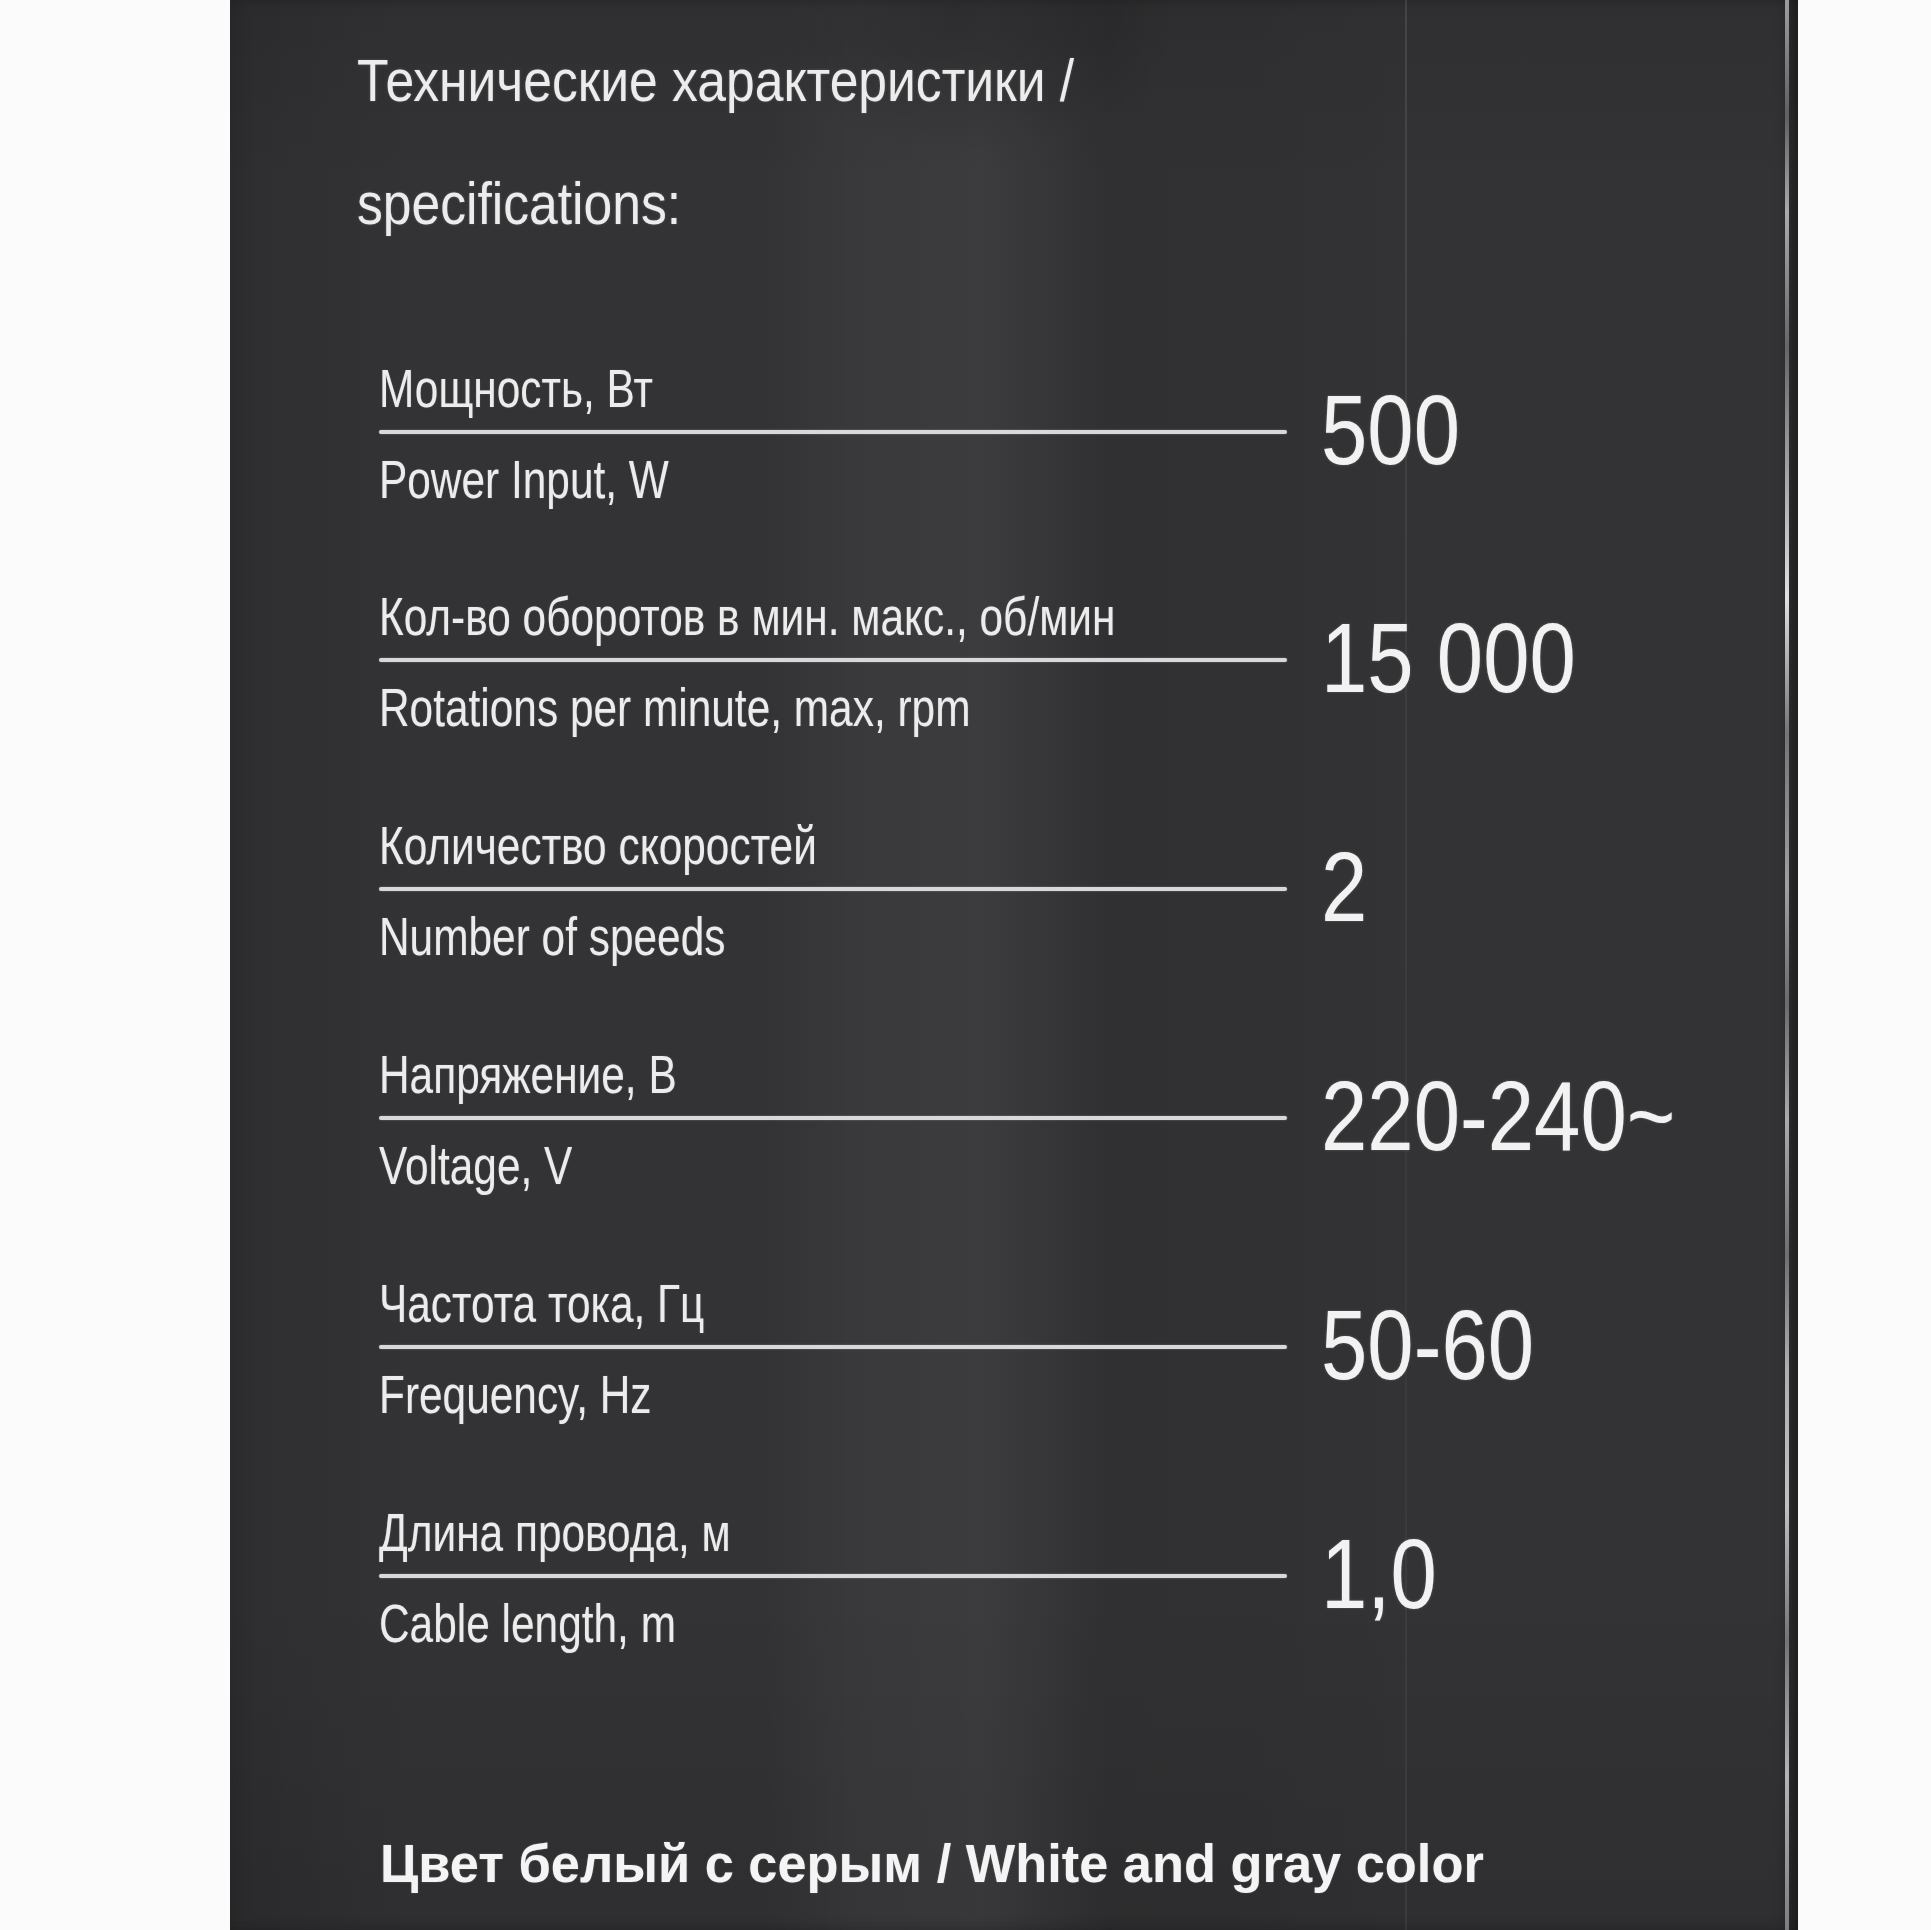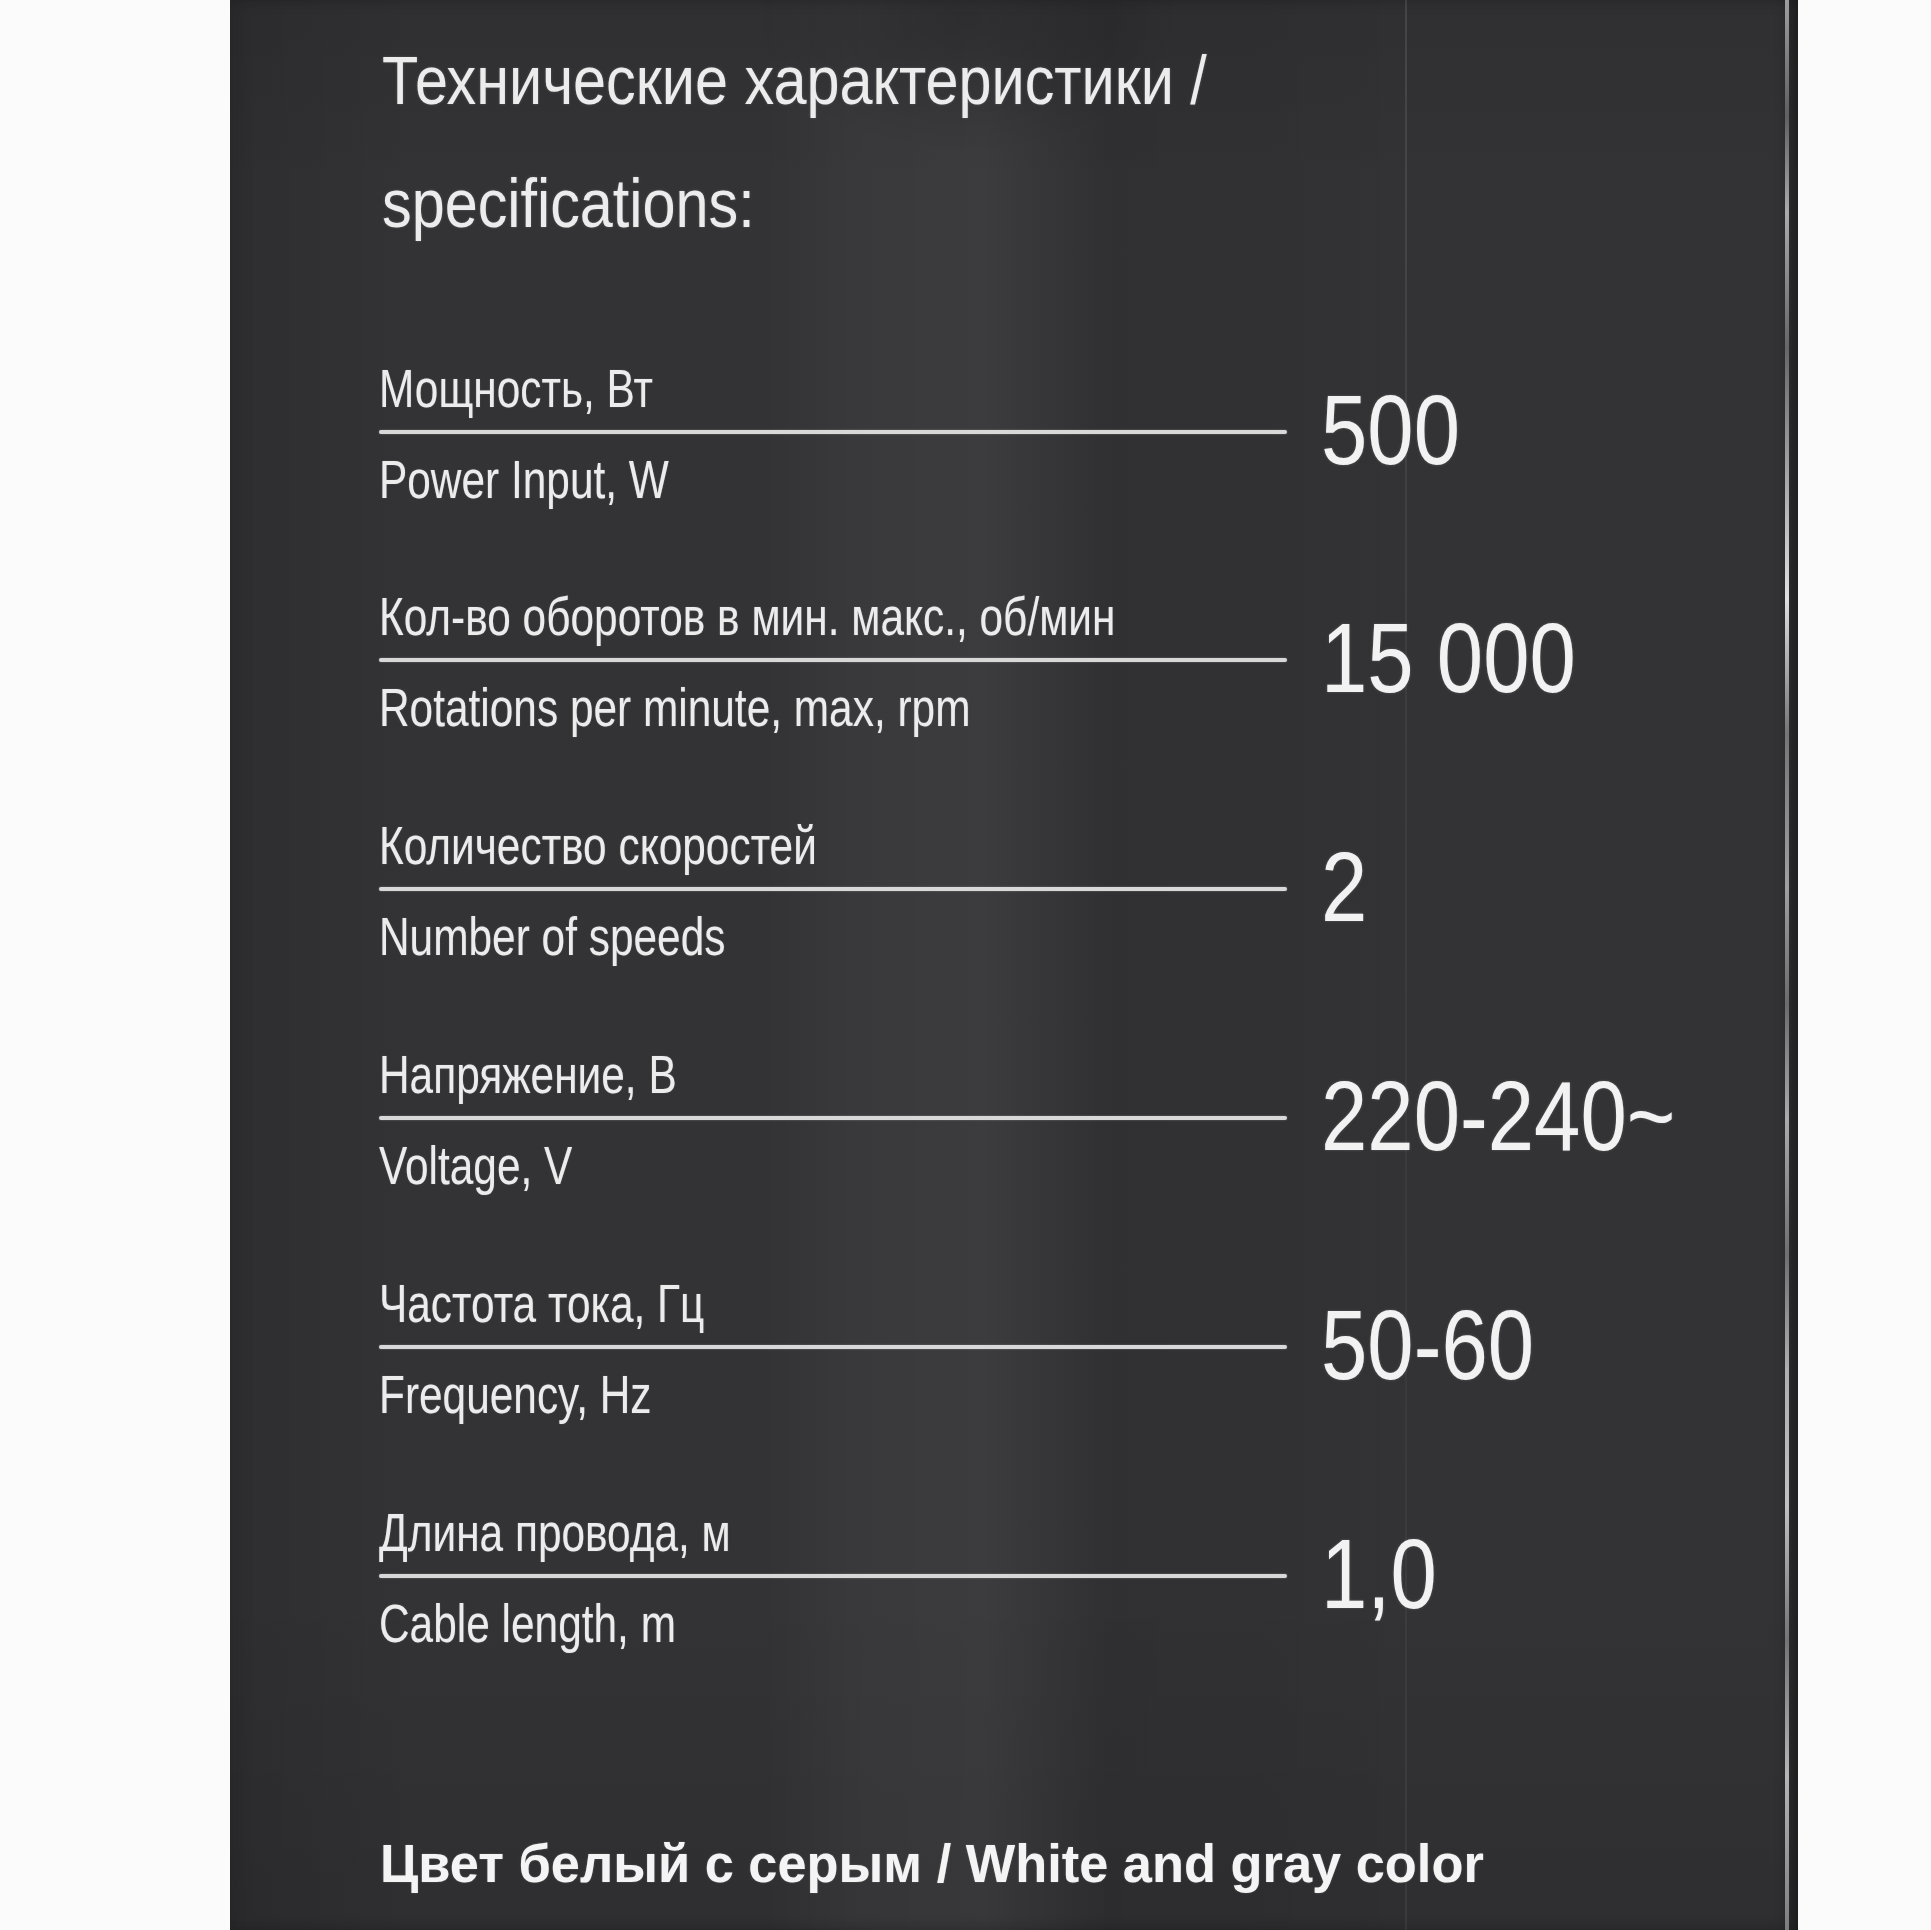--- a/index.html
+++ b/index.html
@@ -35,22 +35,22 @@
       rgba(255,255,255,0.70) 78%, rgba(255,255,255,0.35) 85%,
       rgba(255,255,255,0.65) 92%, rgba(255,255,255,0.40) 100%);
     filter:blur(0.6px);
   }
   
   .crease{
     position:absolute;top:0;bottom:0;left:1175px;width:1.9px;
     background:linear-gradient(180deg, rgba(255,255,255,0.10), rgba(255,255,255,0.05) 35%, rgba(255,255,255,0.03) 70%, rgba(255,255,255,0.06));
   }
   .title{
-    position:absolute;left:152px;top:19.3px;
-    font-size:69px;line-height:123px;font-weight:400;
+    position:absolute;left:127px;top:19.3px;
+    font-size:60px;line-height:123px;font-weight:400;
     letter-spacing:0;
     text-shadow:0 0 2.9px rgba(255,255,255,0.20);
     white-space:nowrap;
   }
   .title > div{transform:scaleX(0.86);transform-origin:left center;}
   .rows{position:absolute;top:0;left:0;right:0;bottom:0;}
   .spec-row{position:absolute;left:149px;height:0;}
   .spec-row:nth-of-type(1){top:432px}
   .spec-row:nth-of-type(2){top:660px}
   .spec-row:nth-of-type(3){top:889px}

